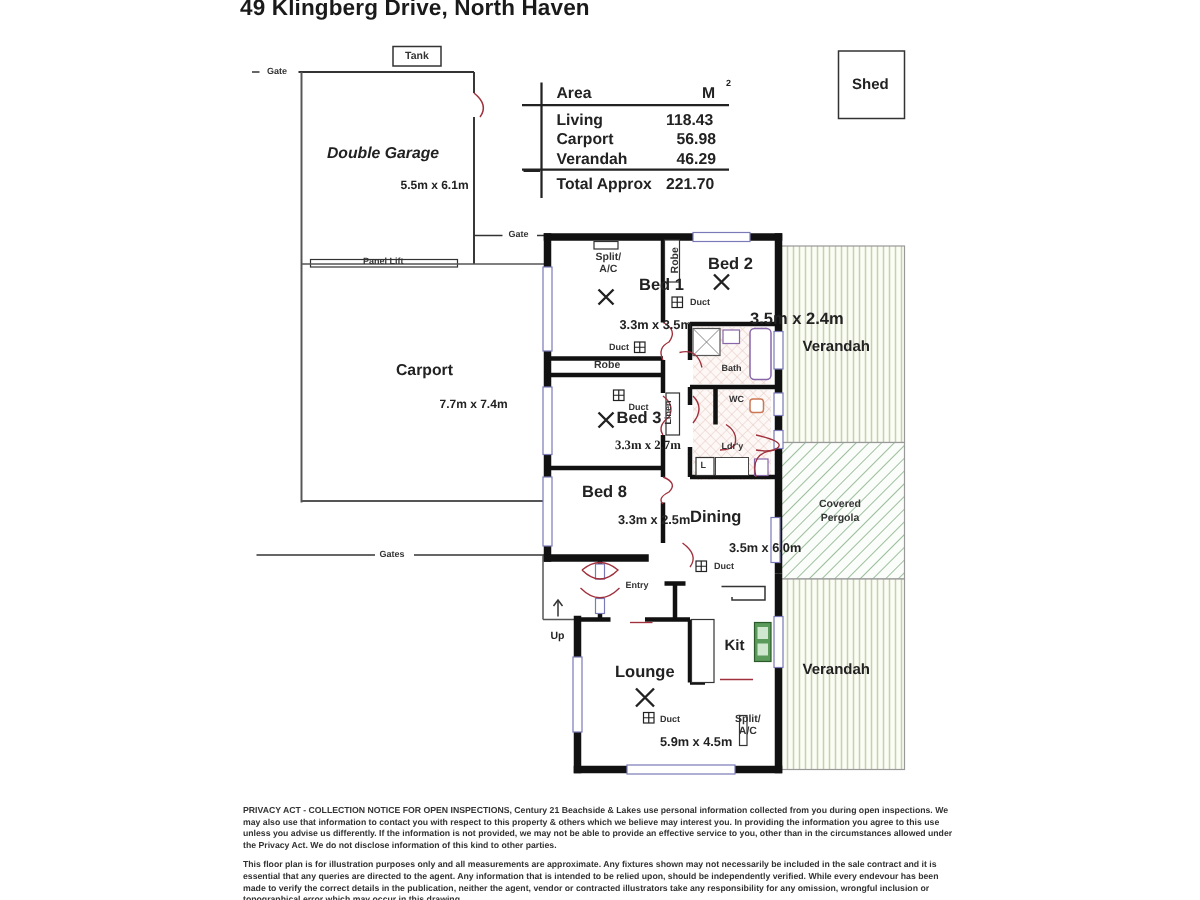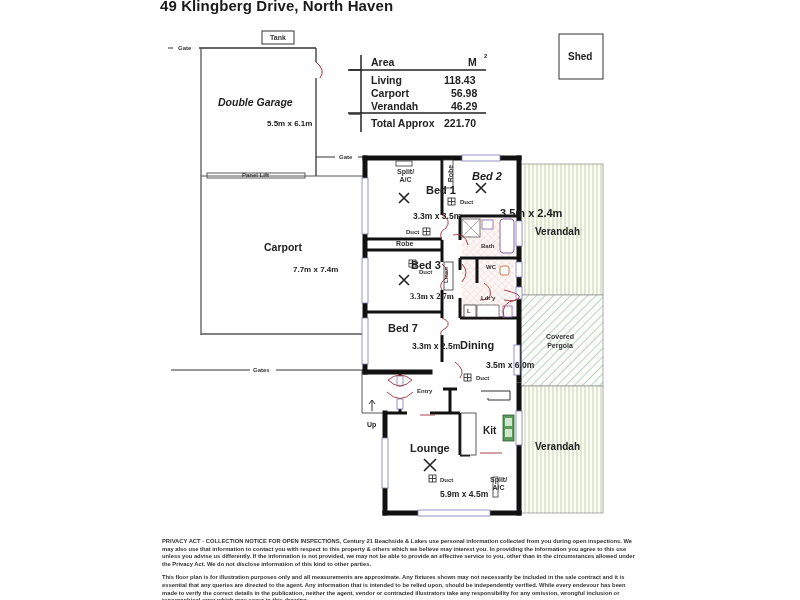--- a/index.html
+++ b/index.html
@@ -212,37 +212,37 @@
 <div class="lbl room-name" style="left:264px;top:241px;font-size:10.5px;">Carport</div>
 <div class="lbl room-dim" style="left:261px;top:265px;font-size:8px;">7.7m x 7.4m</div>
 
 <div class="lbl tiny" style="left:397px;top:168px;text-align:center;white-space:pre;font-size:7px;line-height:8px;">Split/
 A/C</div>
 <div class="lbl room-name" style="left:388px;top:184px;padding-left:38px;">Bed 1</div>
 <div class="lbl room-dim" style="left:381px;top:211px;font-size:8.5px;text-align:center;">3.3m x 3.5m</div>
 <div class="lbl tiny" style="left:406px;top:229px;">Duct</div>
 
 <div class="lbl tiny" style="left:442px;top:170px;transform:rotate(-90deg);font-size:7px;">Robe</div>
-<div class="lbl room-name" style="left:472px;top:170px;font-style:italic;">Bed 2</div>
+<div class="lbl room-name" style="left:472px;top:170px;">Bed 2</div>
 <div class="lbl tiny" style="left:460px;top:199px;">Duct</div>
 <div class="lbl room-dim" style="left:468px;top:207px;font-size:11px;">3.5m x 2.4m</div>
 
 <div class="lbl tiny" style="left:396px;top:240px;font-size:7px;">Robe</div>
 
-<div class="lbl room-name" style="left:385px;top:259px;padding-left:26px;">Bed 3</div>
+<div class="lbl room-name" style="left:385px;top:273px;padding-left:26px;">Bed 3</div>
 <div class="lbl tiny" style="left:419px;top:269px;">Duct</div>
 <div class="lbl room-dim" style="left:378px;top:291px;font-size:8.5px;font-family:Liberation Serif, serif;">3.3m x 2.7m</div>
 
 <div class="lbl tiny" style="left:481px;top:243px;">Bath</div>
 <div class="lbl tiny" style="left:486px;top:264px;">WC</div>
 <div class="lbl tiny" style="left:438px;top:272px;transform:rotate(-90deg);">Linen</div>
 <div class="lbl tiny" style="left:481px;top:295px;">Ldr'y</div>
 <div class="lbl tiny" style="left:467px;top:308px;">L</div>
 
-<div class="lbl room-name" style="left:388px;top:322px;">Bed 7</div>
+<div class="lbl room-name" style="left:388px;top:322px;">Bed 8</div>
 <div class="lbl room-dim" style="left:380px;top:341px;font-size:8.5px;">3.3m x 2.5m</div>
 
 <div class="lbl room-name" style="left:460px;top:339px;">Dining</div>
 <div class="lbl room-dim" style="left:454px;top:360px;font-size:8.5px;">3.5m x 6.0m</div>
 <div class="lbl tiny" style="left:476px;top:375px;">Duct</div>
 
 <div class="lbl tiny" style="left:417px;top:388px;">Entry</div>
 <div class="lbl room-name" style="left:483px;top:425px;font-size:10px;">Kit</div>
 
 <div class="lbl room-name" style="left:410px;top:442px;">Lounge</div>

